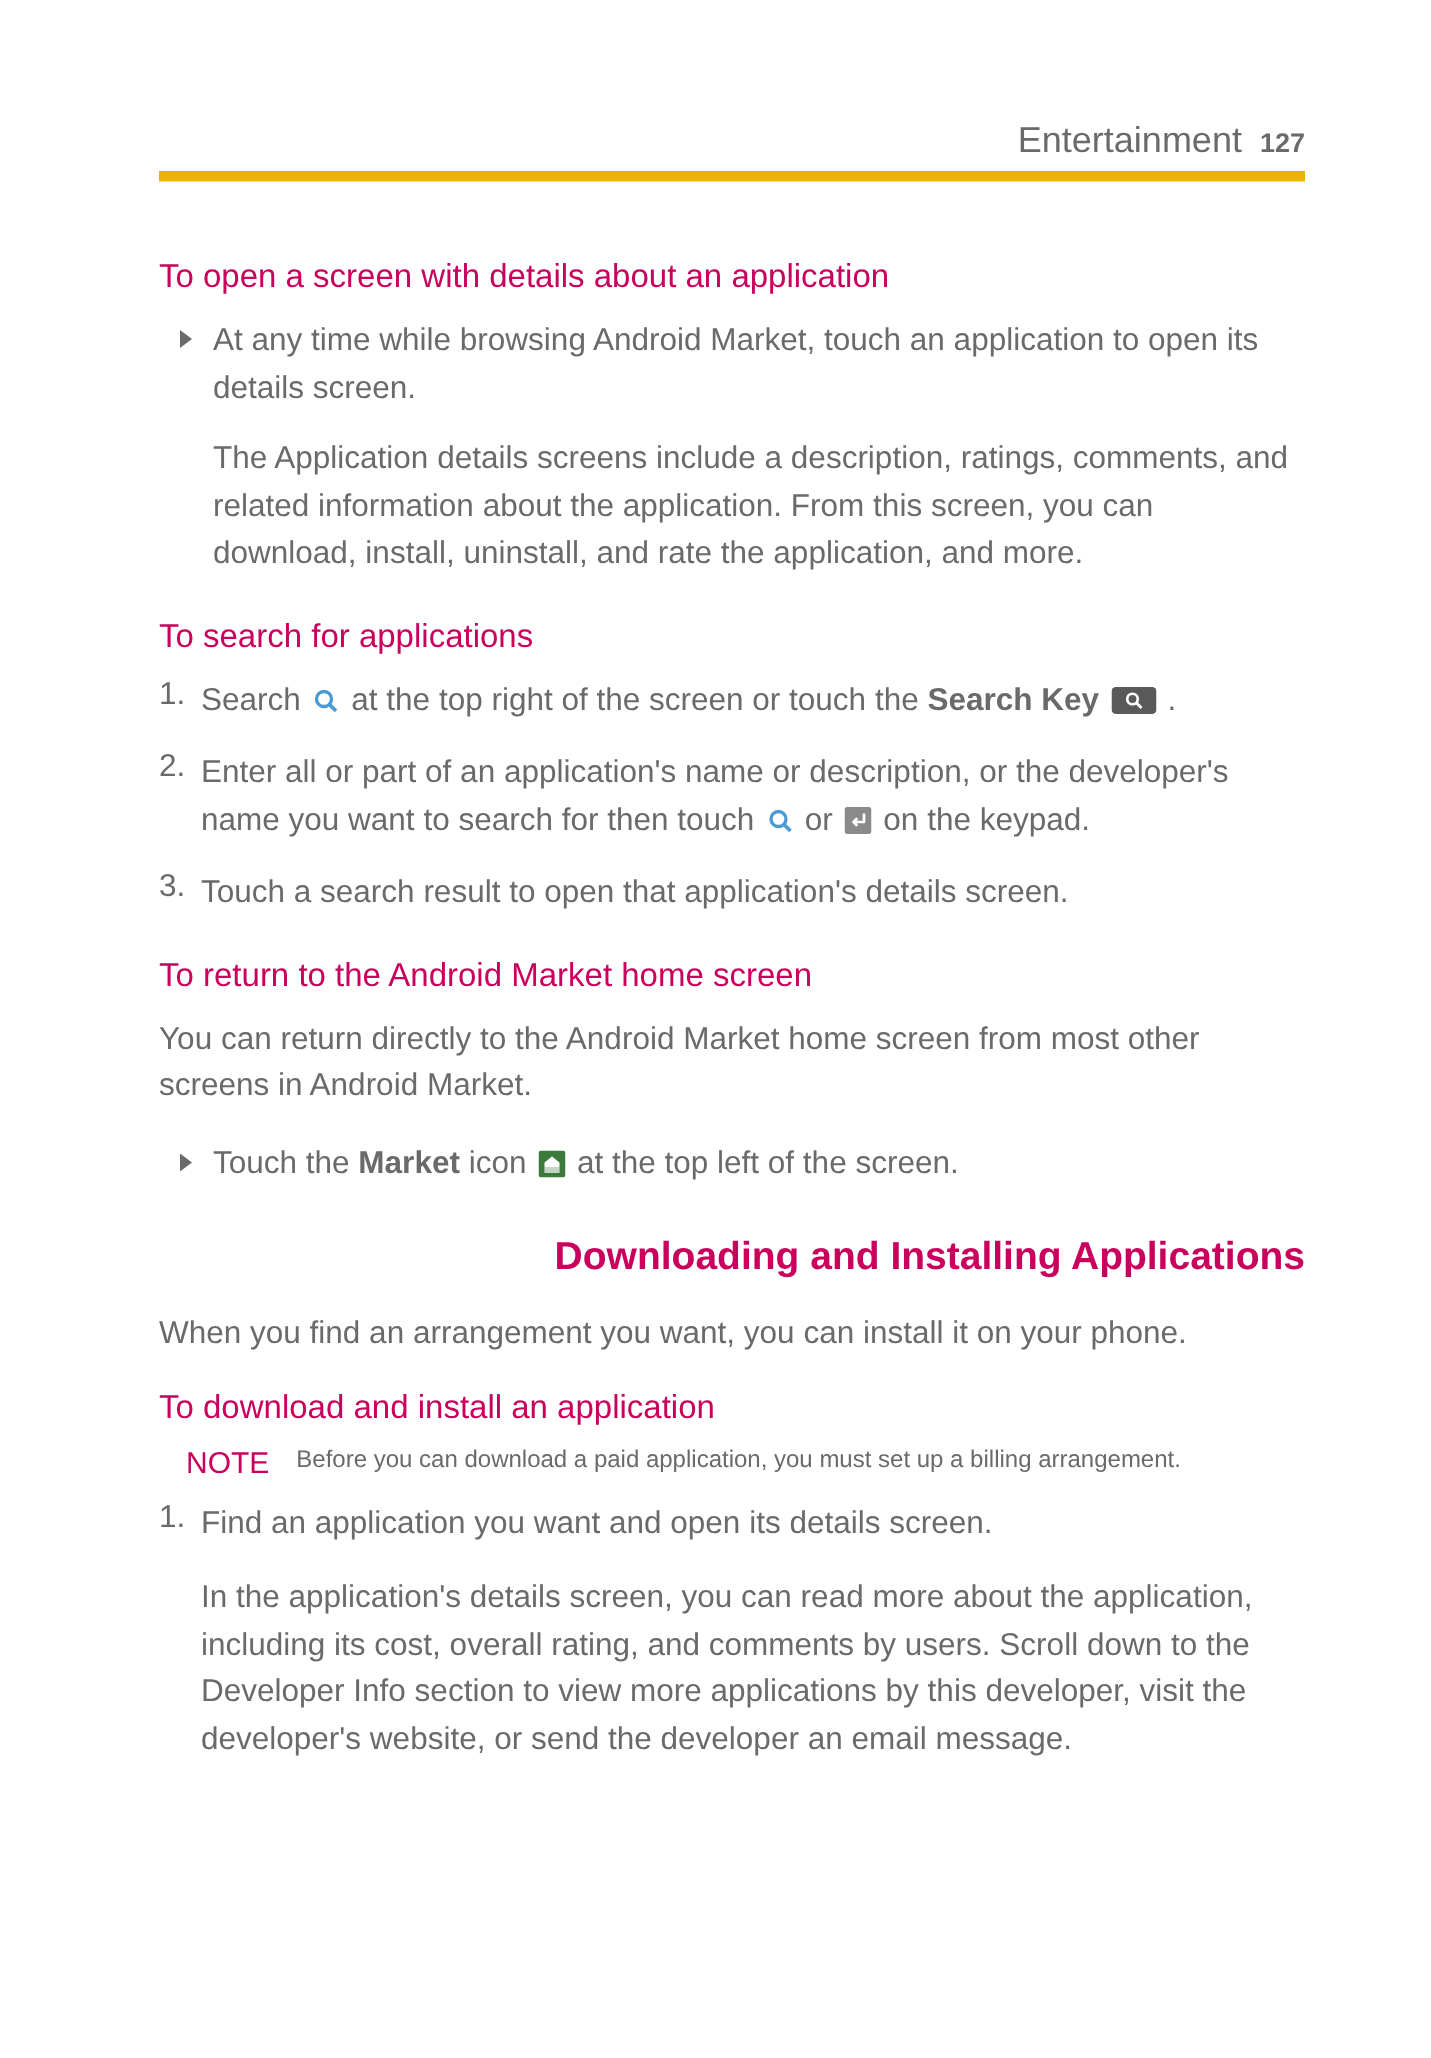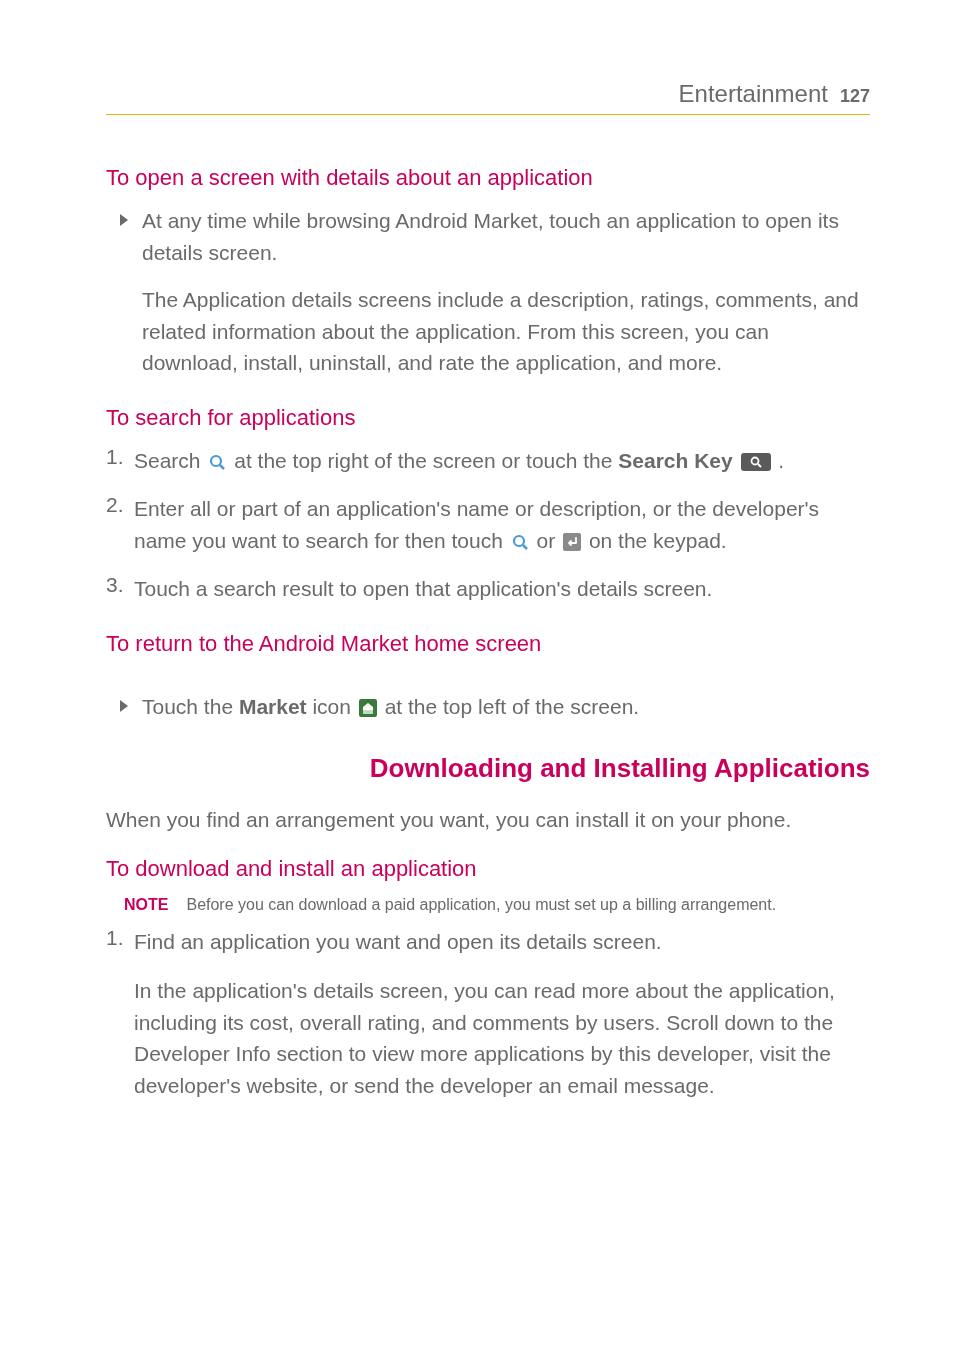--- a/index.html
+++ b/index.html
@@ -9,21 +9,21 @@
       background: #fff;
       font-family: Arial, Helvetica, sans-serif;
       color: #6a6a6a;
       padding: 80px 84px 60px 106px;
       position: relative;
     }
     .header {
       display: flex;
       justify-content: flex-end;
       align-items: baseline;
-      border-bottom: 1px solid #eab308;
+      border-bottom: 7px solid #eab308;
       padding-bottom: 6px;
       margin-bottom: 50px;
     }
     .header-title {
       font-size: 24px;
       color: #6a6a6a;
       font-weight: 400;
       margin-right: 12px;
     }
     .page-num {
@@ -71,21 +71,21 @@
     .num-block .num { font-size: 21px; color: #6a6a6a; flex-shrink: 0; min-width: 20px; }
     .inline-icon { display: inline-block; vertical-align: -3px; margin: 0 2px; }
     .inline-icon-box { vertical-align: -3px; margin: 0 2px; }
     .bold { font-weight: 700; color: #6a6a6a; }
     .note-line {
       display: flex;
       gap: 18px;
       padding-left: 18px;
       margin-bottom: 12px;
     }
-    .note-label { color: #c9005c; font-weight: 700; font-size: 16px; flex-shrink: 0; }
+    .note-label { color: #c9005c; font-weight: 400; font-size: 20px; flex-shrink: 0; }
     .note-text { font-size: 16px; color: #6a6a6a; }
     .spacer-md { height: 20px; }
     .indent-para { padding-left: 28px; margin-top: 18px; }
     .section { margin-bottom: 26px; }
   </style>
 </head>
 <body>
 
 <div class="header">
   <span class="header-title">Entertainment</span>
@@ -136,20 +136,21 @@
   </div>
 
   <div class="num-block">
     <span class="num">3.</span>
     <span class="num-text">Touch a search result to open that application's details screen.</span>
   </div>
 </div>
 
 <div class="section">
   <div class="section-head">To return to the Android Market home screen</div>
+  <p class="body">You can return directly to the Android Market home screen from most other screens in Android Market.</p>
   <div class="spacer-md"></div>
   <div class="bullet-block">
     <span class="tri">
       <svg width="8" height="12">
           <polygon points="0,0 8,6 0,12" fill="#6a6a6a"></polygon>
         </svg>
     </span>
     <div class="list-text">
       <span>Touch the </span><span class="bold">Market</span><span> icon </span><span class="inline-icon-box"><svg width="18" height="18">
             <rect x="0" y="0" width="18" height="18" rx="2" fill="#3a7a3a"></rect>

